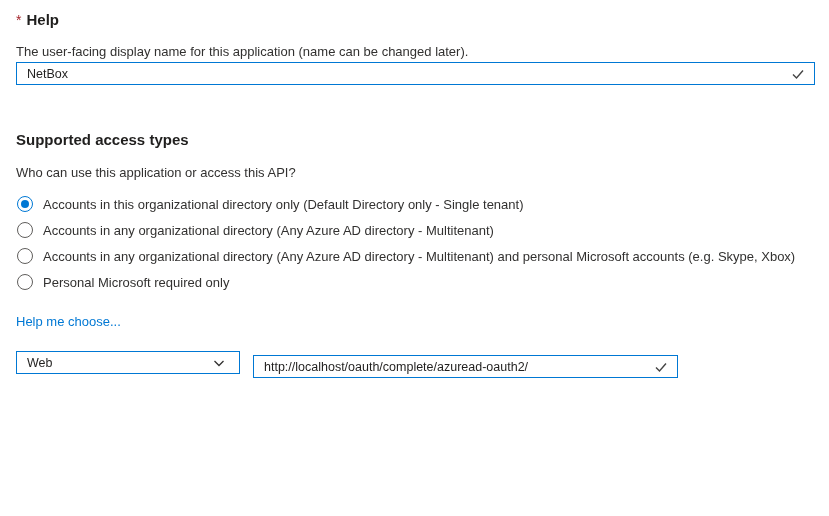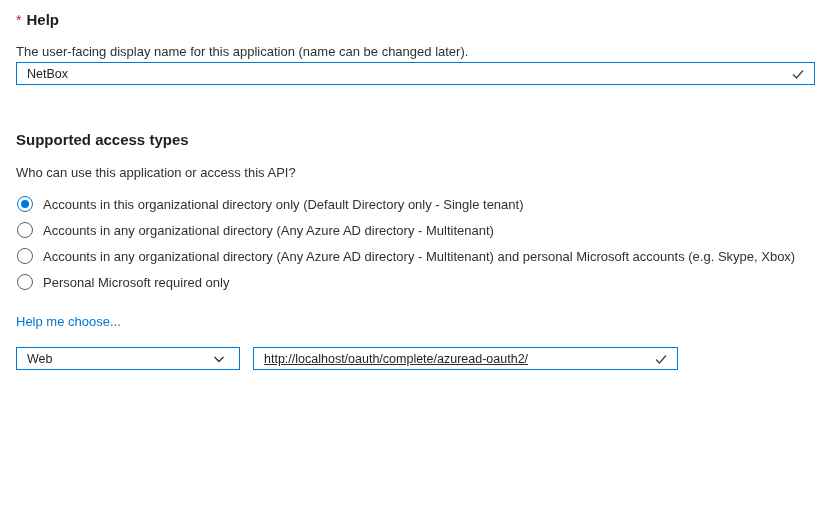--- a/index.html
+++ b/index.html
@@ -47,21 +47,21 @@
 
   .help-link{display:inline-block;margin-top:19px;font-size:13px;color:#0078d4;text-decoration:none;cursor:pointer;}
 
   .controls-row{display:flex;margin-top:17px;align-items:center;}
   .select-box{
     width:224px;height:23px;border:1px solid #0078d4;box-sizing:border-box;background:#fff;
     display:flex;align-items:center;padding:0 14px 0 10px;cursor:pointer;
   }
   .select-box .select-value{flex:1;font-size:12.5px;color:#201f1e;}
   .uri-input-wrap{width:425px;margin-left:13px;margin-top:0;}
-  .controls-row .text-input-wrap{margin-top:0;text-decoration:underline;}
+  .controls-row .text-input-wrap{margin-top:8px;}
 </style>
 </head>
 <body>
 
 <div class="page">
 
   
   <div class="field-label">
     <span class="required-marker">*</span>
     <span>Help</span>

